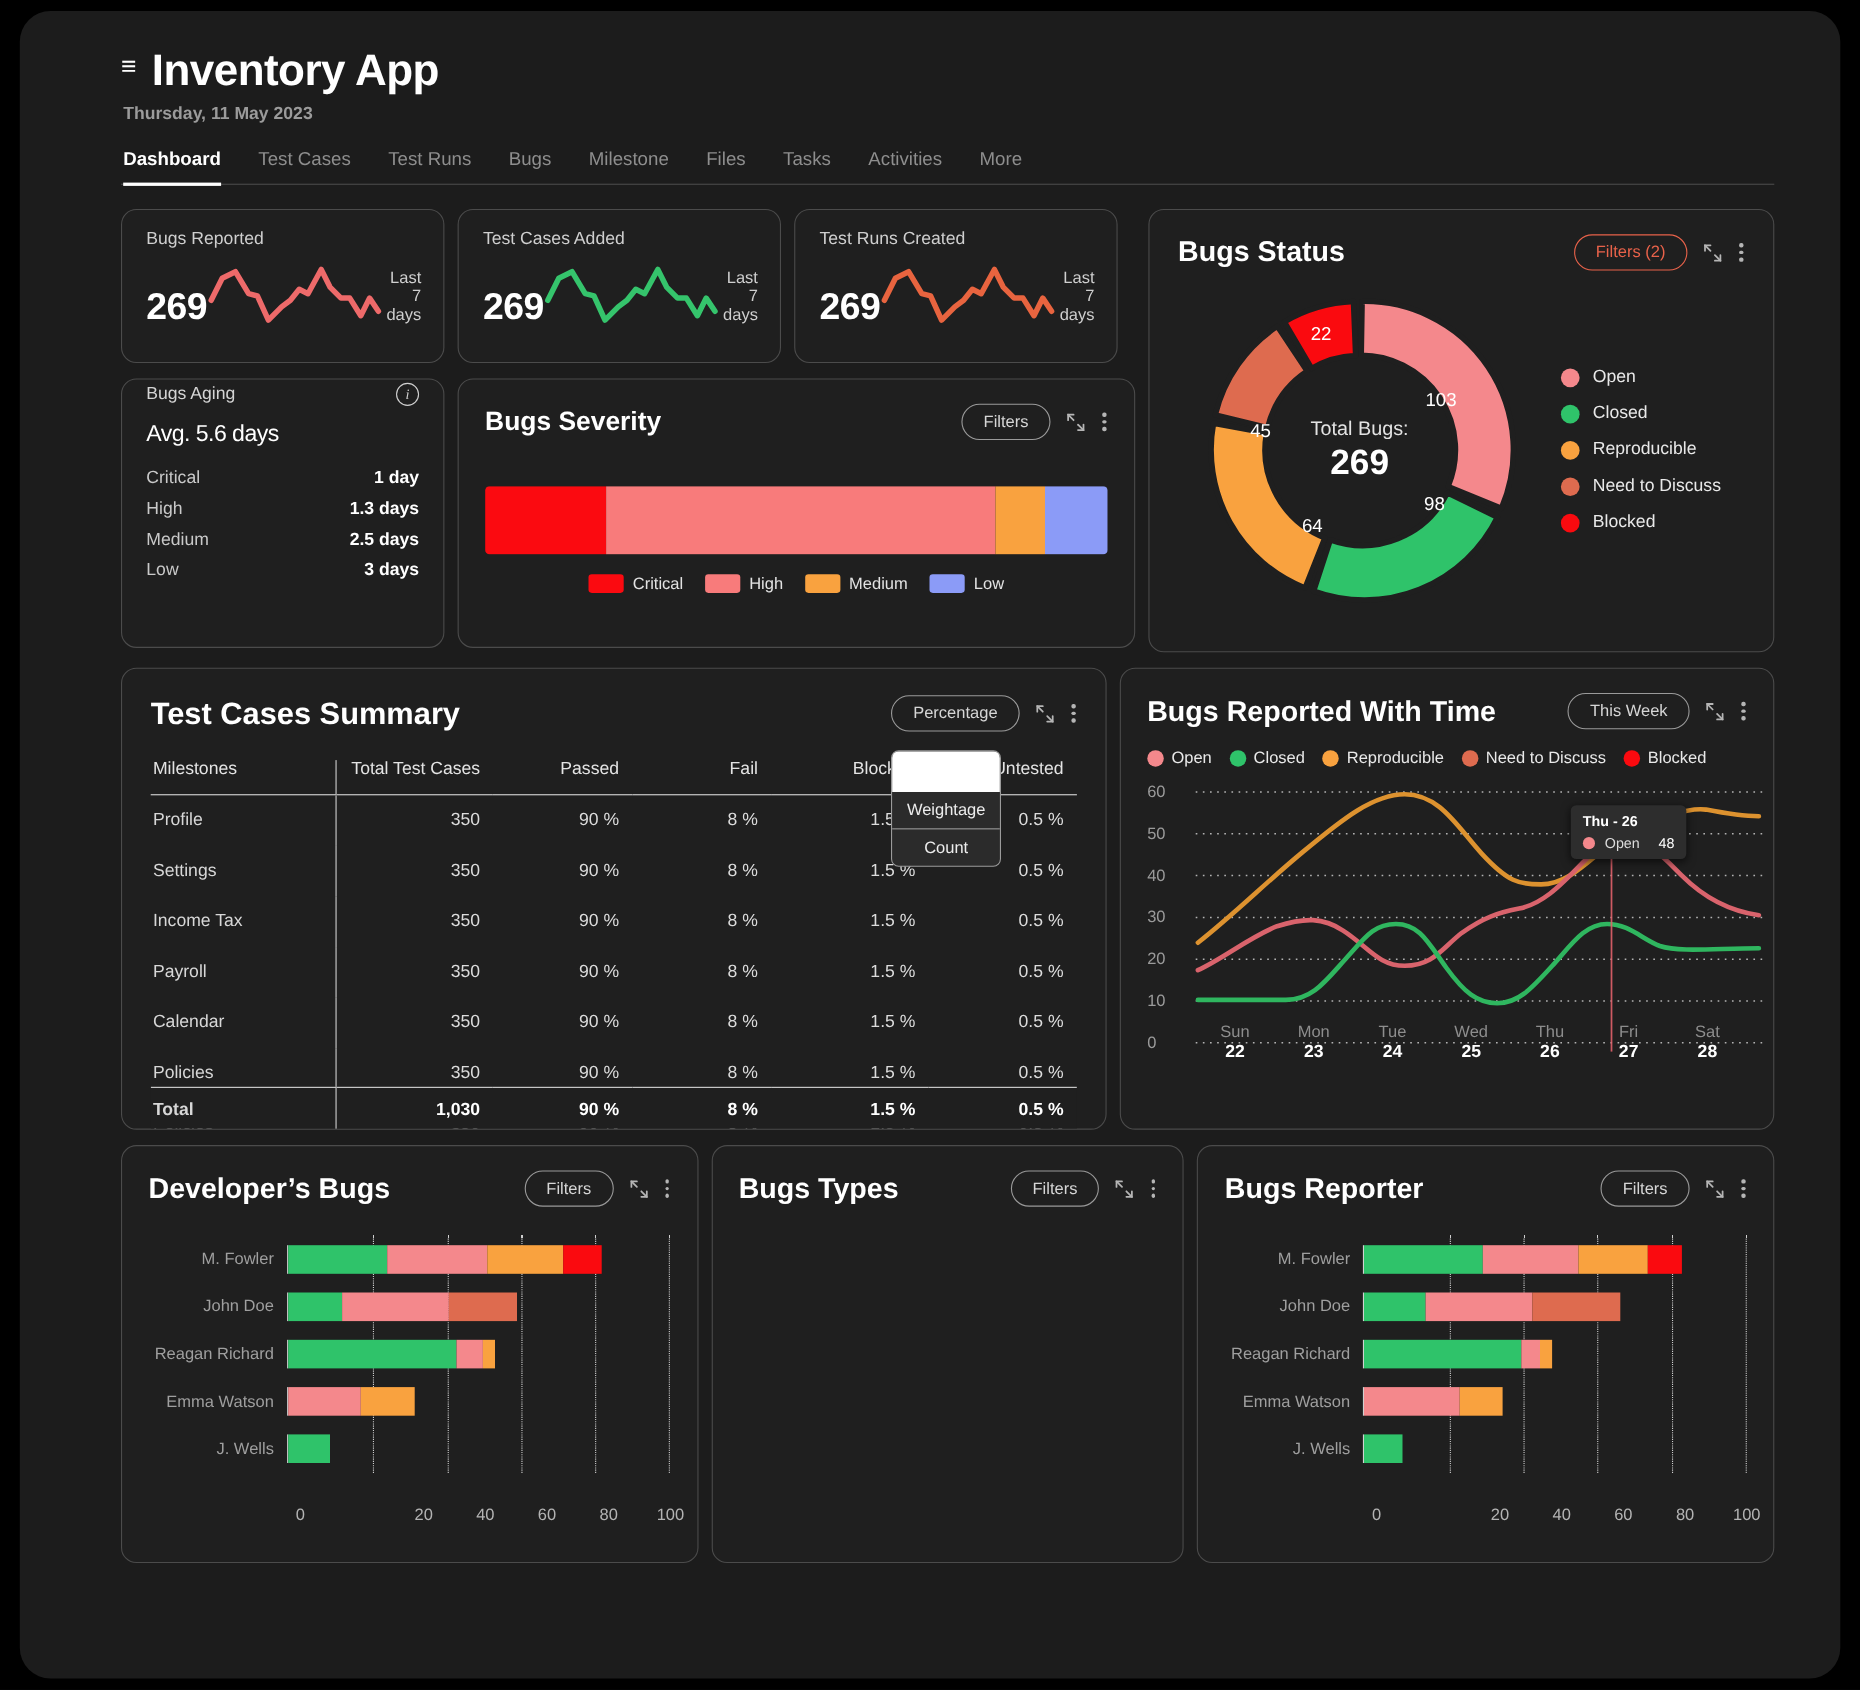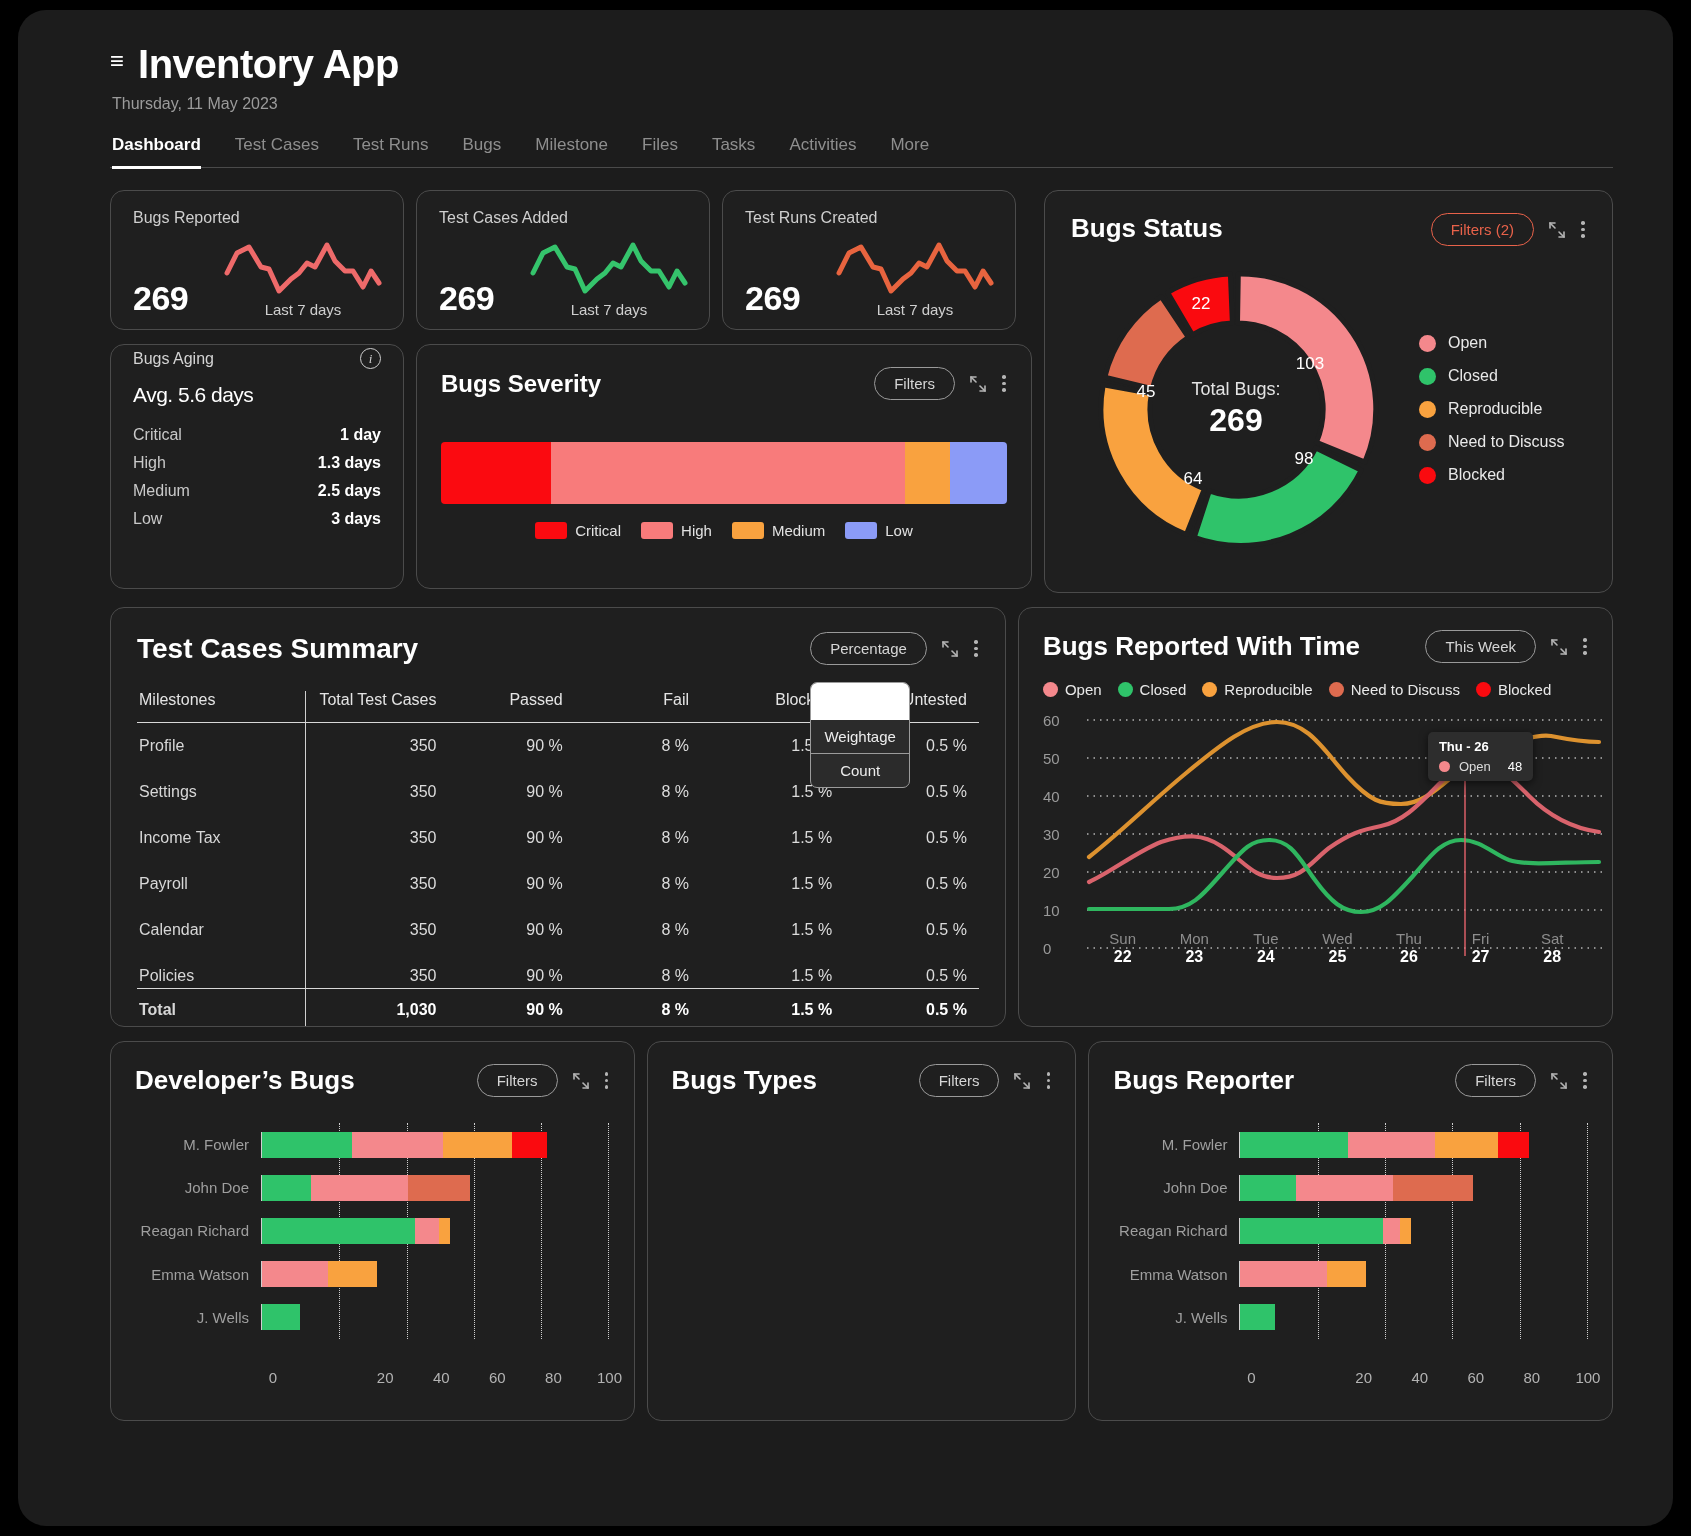--- a/index.html
+++ b/index.html
@@ -16,21 +16,21 @@
     border-radius: 28px;
     padding: 32px 60px 20px 92px;
   }
   
   .hdr-title-row { display: flex; align-items: center; gap: 14px; }
   .hamburger {
     color: #fff; font-size: 24px; line-height: 1; letter-spacing: 0;
     transform: translateY(-4px);
   }
   .app-title { color: #fff; font-size: 40px; font-weight: bold; letter-spacing: -0.5px; }
-  .app-date { color: #9b9b9b; font-size: 16px; margin-top: 8px; margin-left: 2px; }
+  .app-date { color: #9b9b9b; font-size: 16px; margin-top: 8px; margin-left: 2px; font-weight: bold; }
   .tabs {
     display: flex; align-items: flex-end; gap: 34px;
     margin-top: 22px; border-bottom: 1px solid #4a4a4a;
     padding-left: 2px;
   }
   .tab {
     color: #8e8e8e; font-size: 17px; padding-bottom: 11px; cursor: pointer;
     border-bottom: 3px solid transparent; margin-bottom: -2px;
   }
   .tab.active { color: #fff; font-weight: 600; border-bottom-color: #fff; }
@@ -53,21 +53,21 @@
   .ctl-row { display: flex; align-items: center; gap: 14px; }
 
   
   .kpi-row { display: flex; gap: 12px; margin-top: 22px; }
   .kpi-card { width: 294px; height: 140px; padding: 18px 20px 14px 22px; }
   .kpi-label { color: #cfcfcf; font-size: 16px; }
   .kpi-body { display: flex; align-items: flex-end; justify-content: space-between; margin-top: 10px; }
   .kpi-num { color: #fff; font-size: 34px; font-weight: bold; letter-spacing: -0.5px; }
   .kpi-spark { width: 160px; height: 62px; position: relative; }
   .kpi-last { color: #cfcfcf; font-size: 15px; text-align: right; margin-top: 2px; }
-  .kpi-right { display: flex; flex-direction: column; align-items: center; }
+  .kpi-right { display: flex; flex-direction: row; align-items: center; }
 
   
   .row2 { display: flex; gap: 12px; margin-top: 14px; }
   .aging-card { width: 294px; height: 245px; padding: 3px 22px; }
   .aging-head { display: flex; justify-content: space-between; align-items: center; }
   .aging-label { color: #d4d4d4; font-size: 16px; }
   .info-circle {
     width: 21px; height: 21px; border-radius: 50%; border: 1.6px solid #cfcfcf;
     color: #cfcfcf; font-size: 13px; display: flex; align-items: center;
     justify-content: center; font-style: italic; font-family: "Liberation Serif", serif; cursor: pointer;

